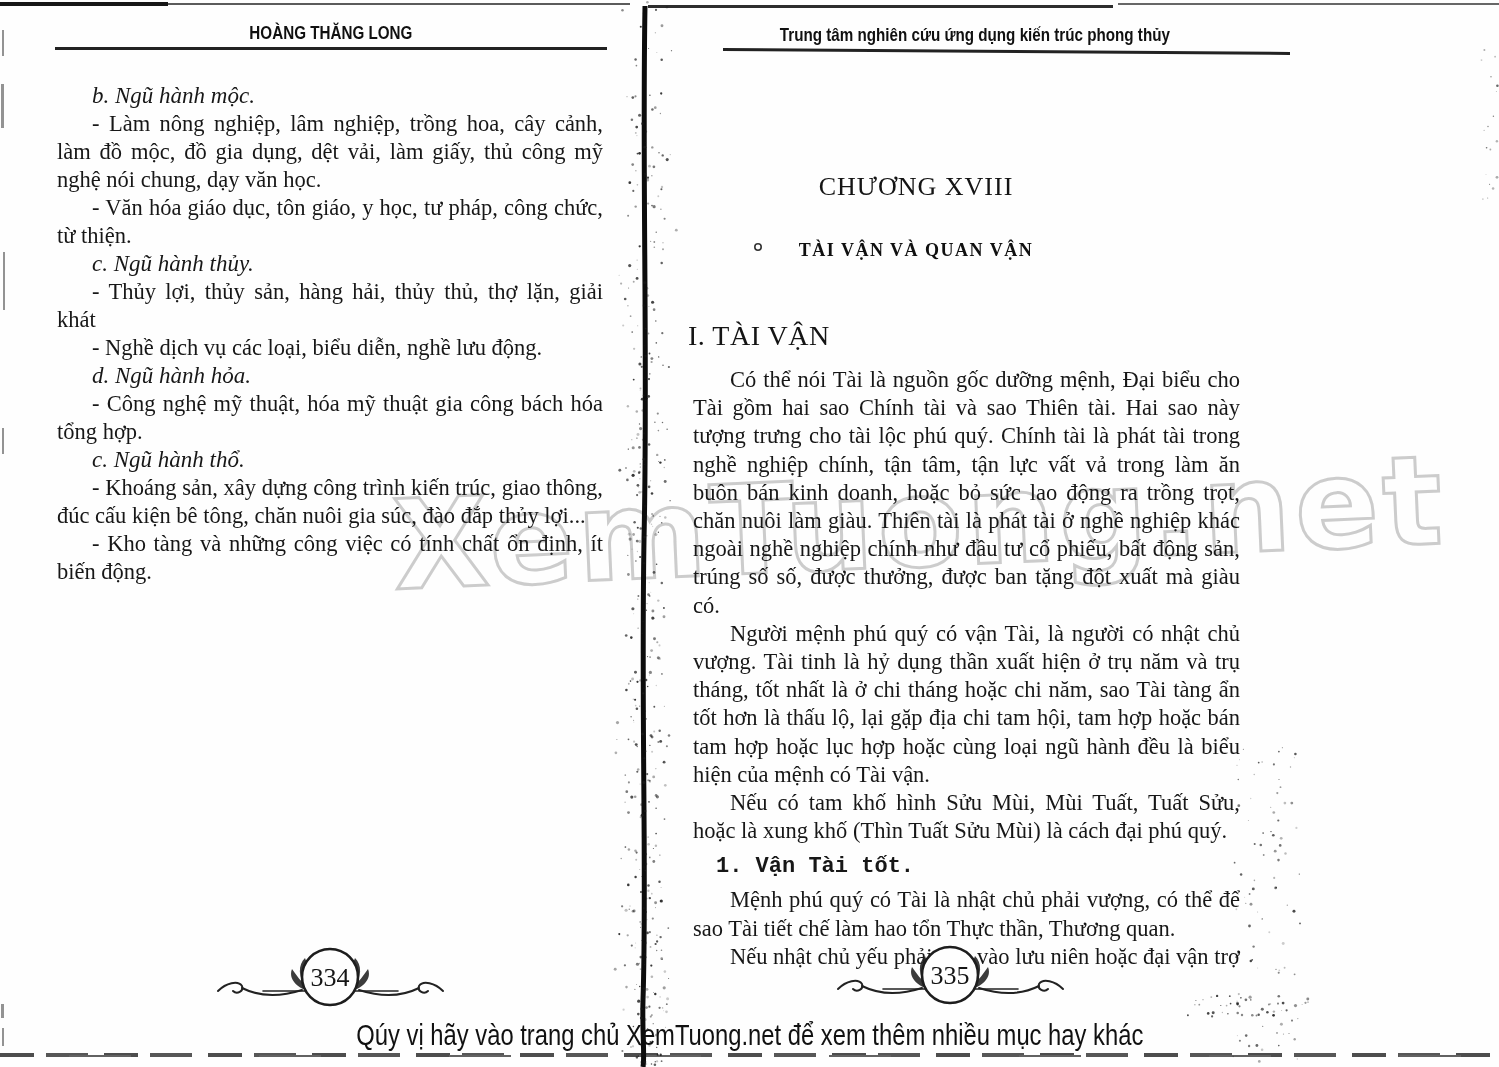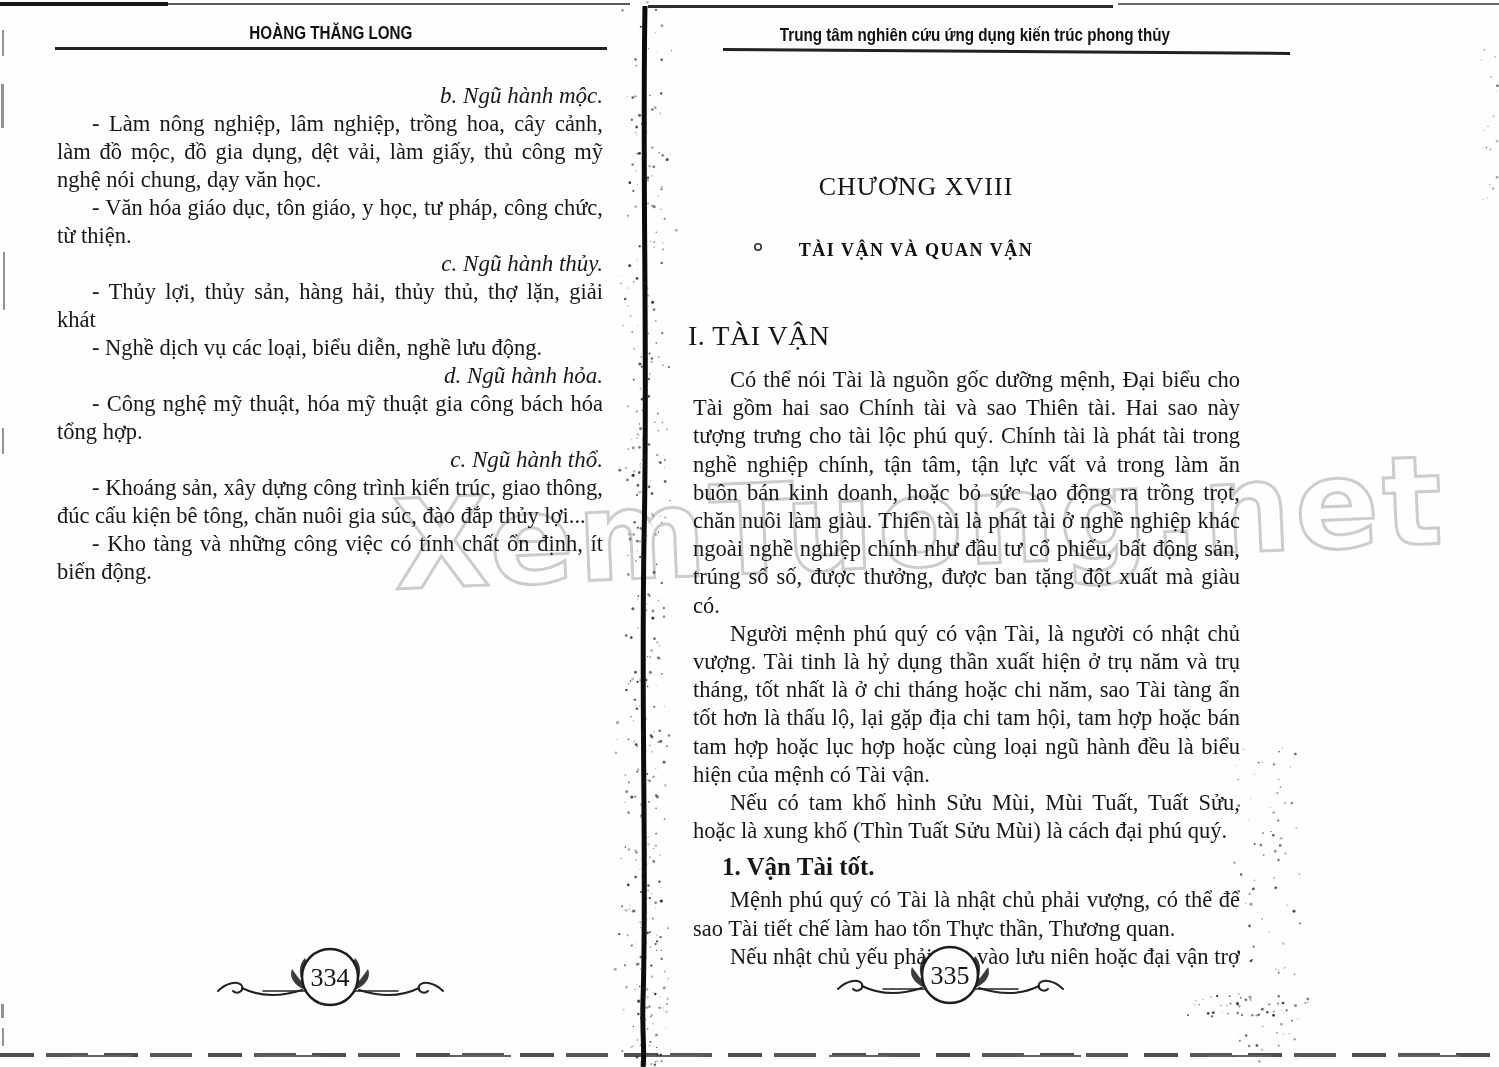--- a/index.html
+++ b/index.html
@@ -28,34 +28,34 @@
   .hdr .cond{display:inline-block;transform:scaleX(.8);transform-origin:center;}
   .hdr-left{left:55px;top:22px;width:552px;font-size:19px;}
   .hdr-right{left:695px;top:24px;width:560px;font-size:19px;}
   .rule{position:absolute;z-index:2;background:#222;}
   .rule-l{left:55px;top:47px;width:552px;height:3px;}
   .rule-r{left:723px;top:50px;width:567px;height:3px;transform:rotate(.4deg);}
 
   
   .left-content{position:absolute;z-index:2;left:57px;top:82px;width:546px;}
   .left-content p,.right-blocks p{margin:0;font-size:22.5px;line-height:28px;color:#171717;}
-  p.sub{font-style:italic;font-size:23px;text-indent:35px;text-align:right;}
+  p.sub{font-style:italic;font-size:23px;text-indent:35px;text-align:left;}
   p.item{text-indent:35px;text-align:justify;}
 
   
   .chapter{position:absolute;z-index:2;left:695px;top:172px;width:442px;text-align:center;
            font-size:26px;letter-spacing:1px;color:#141414;}
   .chapter-title{position:absolute;z-index:2;left:695px;top:240px;width:442px;text-align:center;
            font-weight:bold;font-size:18px;letter-spacing:1.5px;color:#101010;}
   .section-heading{position:absolute;z-index:2;left:688px;top:320px;font-size:28px;
            letter-spacing:.5px;color:#141414;}
   .right-blocks{position:absolute;z-index:2;left:693px;top:366px;width:547px;}
   p.body{text-indent:37px;text-align:justify;line-height:28.2px;}
-  p.subhead{font-family:Liberation Serif, serif;font-weight:bold;font-size:25px;
-           margin:8px 0 5px 29px;text-indent:0;text-align:left;}
+  p.subhead{font-family:Liberation Mono, monospace;font-weight:bold;font-size:22px;
+           margin:8px 0 5px 23px;text-indent:0;text-align:left;}
 
   
   .orn{position:absolute;z-index:2;}
   .orn-l{left:208px;top:945px;}
   .orn-r{left:828px;top:943px;}
   .orn svg{display:block;}
 
   
   .banner{position:absolute;z-index:2;left:0;top:1019px;width:1499px;text-align:center;
           font-family:"Liberation Sans",sans-serif;font-size:29px;color:#111;white-space:nowrap;}
@@ -157,20 +157,23 @@
         <path d="M98 42 C90 32 90 20 97 13 C101 23 103 33 108 39 Z"></path>
         <path d="M95 44 C85 39 81 31 84 24 C89 31 93 37 99 41 Z"></path>
         <path d="M146 42 C154 32 154 20 147 13 C143 23 141 33 136 39 Z"></path>
         <path d="M149 44 C159 39 163 31 160 24 C155 31 151 37 145 41 Z"></path>
       </g>
       <circle cx="122" cy="32" r="28" fill="#fefefe" stroke="#1d1d1d" stroke-width="2.6"></circle>
       <text x="122" y="41" text-anchor="middle" font-family="Liberation Serif, serif" font-size="26" fill="#151515">335</text>
     </svg>
   </div>
 
+  <div class="banner">
+    <span class="cond">Qúy vị hãy vào trang chủ XemTuong.net để xem thêm nhiều mục hay khác</span>
+  </div>
   <div class="bottom-dash"></div>
 
   <svg class="noise" width="1499" height="1067" viewBox="0 0 1499 1067">
     <path d="M645 6 C642 180 648 360 644 540 C641 720 647 880 643 1000 C642 1035 645 1055 643 1067" fill="none" stroke="#0c0c0c" stroke-width="5"></path>
     <circle cx="758" cy="247" r="3.2" fill="none" stroke="#333" stroke-width="1.6"></circle>
     <g id="noise-dots" fill="#1a1a1a">
         <circle cx="637.2" cy="269.3" r="0.43" opacity="0.51"></circle>
         <circle cx="657.1" cy="1061.3" r="1.12" opacity="0.26"></circle>
         <circle cx="639.7" cy="986.5" r="0.71" opacity="0.86"></circle>
         <circle cx="641.6" cy="876.5" r="0.43" opacity="0.58"></circle>

